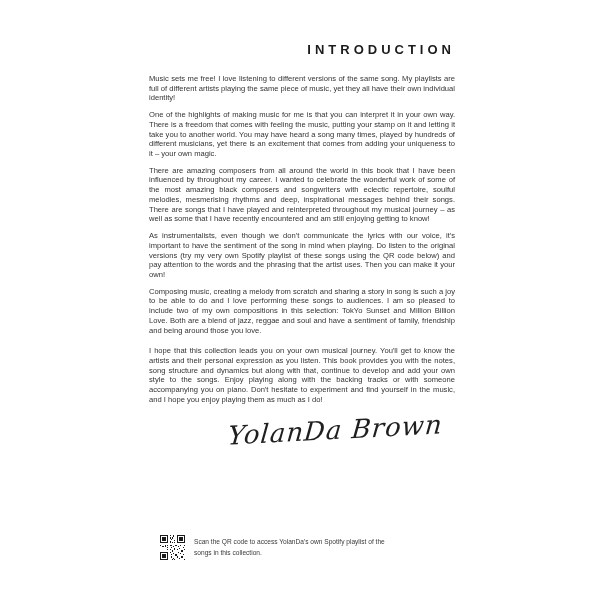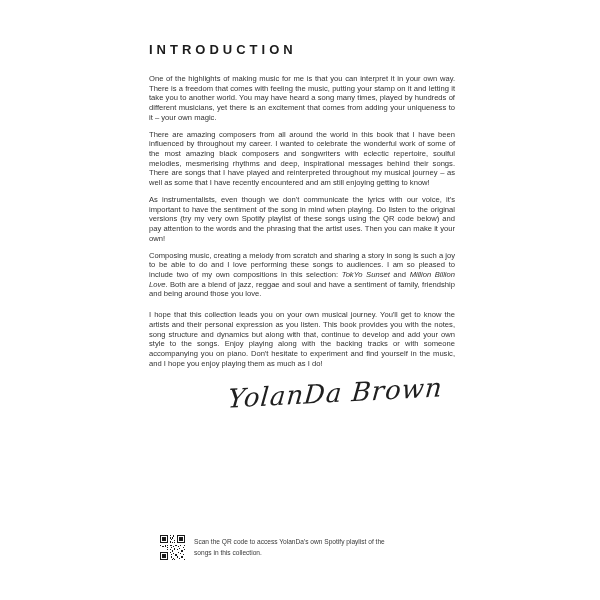--- a/index.html
+++ b/index.html
@@ -9,36 +9,36 @@
     -webkit-font-smoothing:antialiased;
   }
   .page{
     position:relative;width:600px;height:600px;background:#ffffff;overflow:hidden;
   }
   .content{
     position:absolute;left:149px;top:42px;width:306px;
   }
   .title{
     margin:0 0 17px 0;
-    text-align:left;
+    text-align:right;
     font-size:13px;
     font-weight:600;
     letter-spacing:4px;
     color:#1c1c1c;
     font-family:"Liberation Sans",sans-serif;
   }
   .body-text p.para{
     margin:0 0 7px 0;
     font-size:7.6px;
     line-height:1.28;
     text-align:justify;
     color:#333333;
   }
   .body-text p.para:last-child{margin-bottom:0;margin-top:11px;}
-  .it{font-style:italic;}
+  .it{}
   .signature-row{
     margin-top:10px;
     text-align:right;
     padding-right:12px;
     height:52px;
   }
   .signature{
     display:inline-block;
     font-family:"DejaVu Serif",serif;
     font-style:italic;
@@ -66,20 +66,21 @@
 </style>
 </head>
 <body>
 
 <div class="page">
   <div class="content">
 
     <h1 class="title">INTRODUCTION</h1>
 
     <div class="body-text">
+        <p class="para"><span>Music sets me free! I love listening to different versions of the same song. My playlists are full of different artists playing the same piece of music, yet they all have their own individual identity!</span></p>
         <p class="para"><span>One of the highlights of making music for me is that you can interpret it in your own way. There is a freedom that comes with feeling the music, putting your stamp on it and letting it take you to another world. You may have heard a song many times, played by hundreds of different musicians, yet there is an excitement that comes from adding your uniqueness to it – your own magic.</span></p>
         <p class="para"><span>There are amazing composers from all around the world in this book that I have been influenced by throughout my career. I wanted to celebrate the wonderful work of some of the most amazing black composers and songwriters with eclectic repertoire, soulful melodies, mesmerising rhythms and deep, inspirational messages behind their songs. There are songs that I have played and reinterpreted throughout my musical journey – as well as some that I have recently encountered and am still enjoying getting to know!</span></p>
         <p class="para"><span>As instrumentalists, even though we don't communicate the lyrics with our voice, it's important to have the sentiment of the song in mind when playing. Do listen to the original versions (try my very own Spotify playlist of these songs using the QR code below) and pay attention to the words and the phrasing that the artist uses. Then you can make it your own!</span></p>
         <p class="para"><span>Composing music, creating a melody from scratch and sharing a story in song is such a joy to be able to do and I love performing these songs to audiences. I am so pleased to include two of my own compositions in this selection: </span><span class="it">TokYo Sunset</span><span> and </span><span class="it">Million Billion Love</span><span>. Both are a blend of jazz, reggae and soul and have a sentiment of family, friendship and being around those you love.</span></p>
         <p class="para"><span>I hope that this collection leads you on your own musical journey. You'll get to know the artists and their personal expression as you listen. This book provides you with the notes, song structure and dynamics but along with that, continue to develop and add your own style to the songs. Enjoy playing along with the backing tracks or with someone accompanying you on piano. Don't hesitate to experiment and find yourself in the music, and I hope you enjoy playing them as much as I do!</span></p>
       </div>
 
     <div class="signature-row">
       <span class="signature">YolanDa Brown</span>
     </div>

